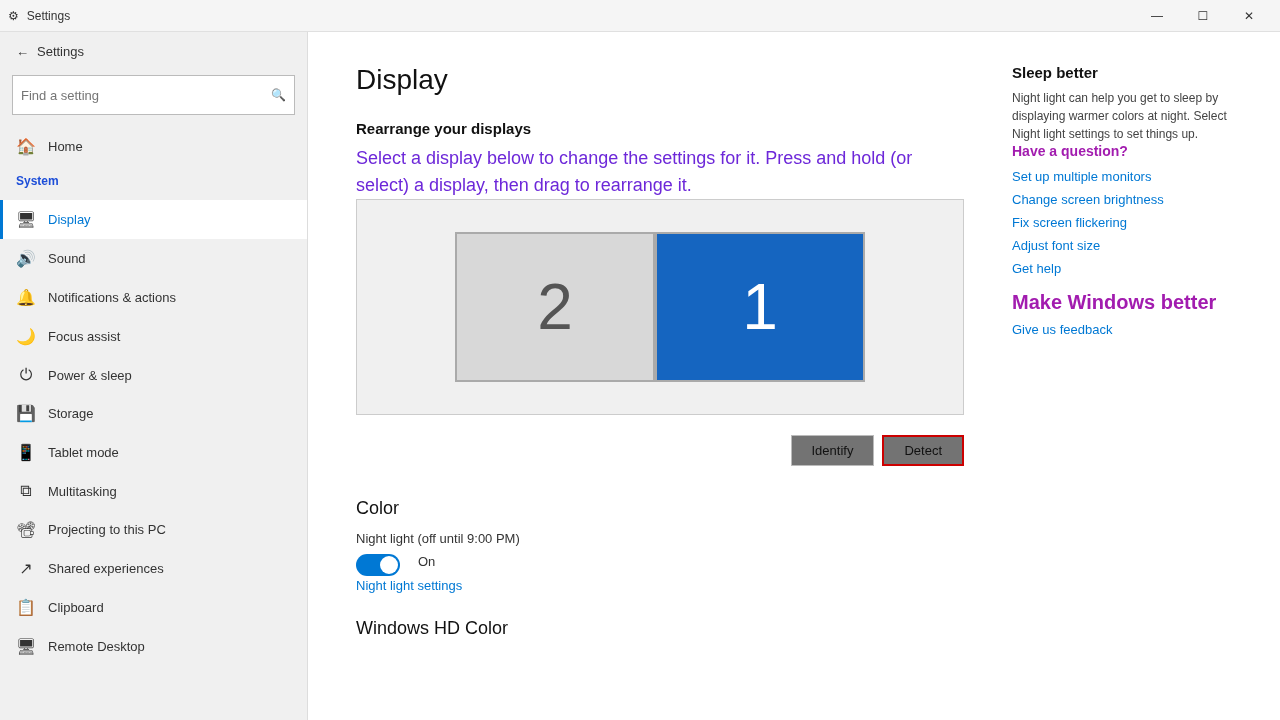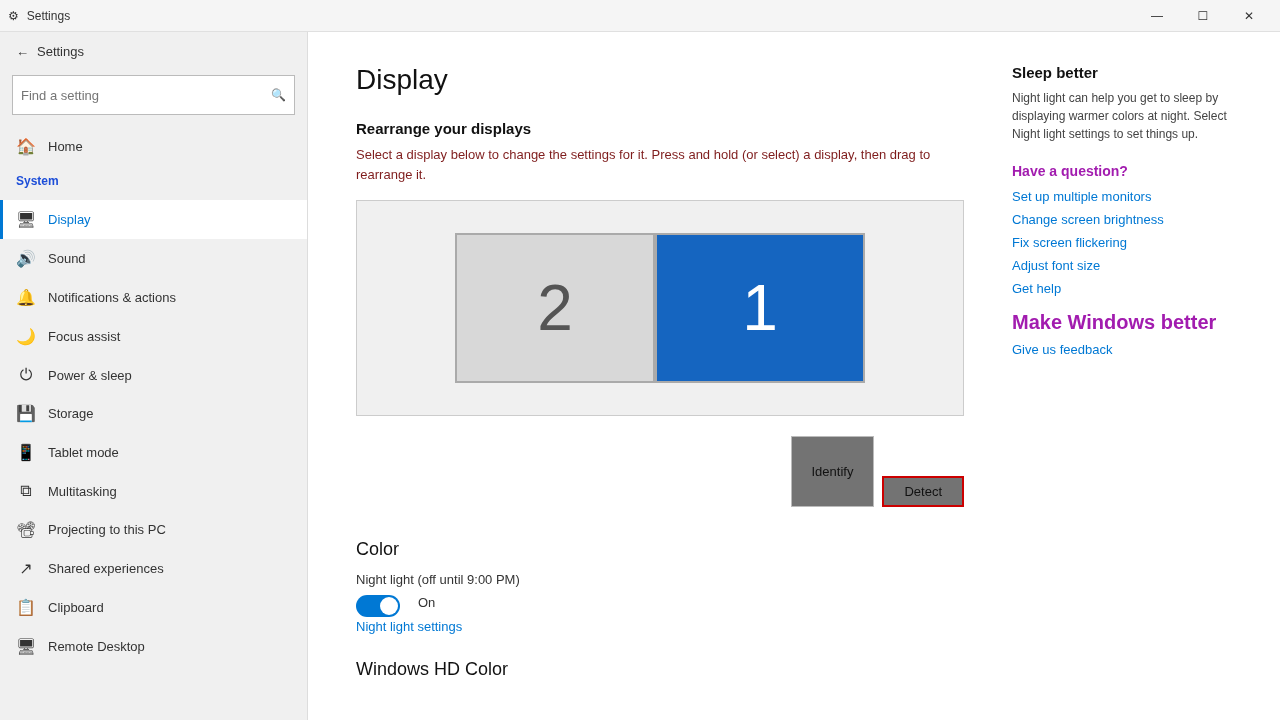--- a/index.html
+++ b/index.html
@@ -50,61 +50,61 @@
     .main-content {
       flex: 1; background: white; overflow-y: auto; padding: 32px 48px 32px 48px;
       display: flex; gap: 48px;
     }
     .content-left { flex: 1; }
     .content-right { width: 220px; min-width: 220px; padding-top: 0; }
 
     .page-title { font-size: 28px; font-weight: 300; color: #111; margin-bottom: 24px; }
 
     .section-title { font-size: 15px; font-weight: 600; color: #111; margin-bottom: 8px; }
-    .section-desc { font-size: 13px; color: #7f1d1d; line-height: 1.5; margin-bottom: 16px; }
+    .section-desc { font-size: 18px; color: #6d28d9; line-height: 1.5; }
 
     
     .display-area {
       background: #f0f0f0; border: 1px solid #ccc;
       padding: 32px; display: flex; align-items: center; justify-content: center;
       gap: 0; margin-bottom: 20px; min-height: 200px;
     }
     .monitor-box {
       display: flex; align-items: center; justify-content: center;
       font-size: 64px; font-weight: 300; border: 2px solid #aaa;
     }
     .monitor-2 { width: 200px; height: 150px; background: #d8d8d8; color: #555; }
     .monitor-1 { width: 210px; height: 150px; background: #1565c0; color: white; }
 
     .btn-row { display: flex; justify-content: flex-end; gap: 8px; margin-bottom: 32px; }
     .btn {
       padding: 6px 20px; font-size: 13px; border: 1px solid #bbb;
       background: #737373; cursor: pointer; color: #111;
     }
-    .btn-detect { border: 2px solid #c00; margin-top: 40px; }
+    .btn-detect { border: 2px solid #c00; }
 
     .color-title { font-size: 18px; font-weight: 400; color: #111; margin-bottom: 12px; }
     .night-light-label { font-size: 13px; color: #333; margin-bottom: 8px; }
     .toggle-row { display: flex; align-items: flex-start; gap: 18px; }
     .toggle {
       width: 44px; height: 22px; background: #0078d4; border-radius: 11px;
       position: relative; cursor: pointer;
     }
     .toggle-knob {
       position: absolute; right: 2px; top: 2px; width: 18px; height: 18px;
       background: white; border-radius: 50%;
     }
     .toggle-text { font-size: 13px; color: #333; }
     .link { color: #0078d4; font-size: 13px; cursor: pointer; text-decoration: none; }
 
     .windows-hd { font-size: 18px; font-weight: 400; color: #111; margin-top: 24px; }
 
     
     .right-section-title { font-size: 15px; font-weight: 600; color: #111; margin-bottom: 8px; margin-top: 0; }
-    .right-desc { font-size: 12px; color: #444; line-height: 1.5; margin-bottom: 20px; }
+    .right-desc { font-size: 12px; color: #444; line-height: 1.5; }
     .right-links-title { font-size: 14px; font-weight: 600; color: #a21caf; margin-bottom: 10px; }
     .right-link { display: block; color: #0078d4; font-size: 13px; cursor: pointer; margin-bottom: 8px; text-decoration: none; }
     .make-better-title { font-size: 20px; font-weight: 600; color: #a21caf; margin-top: 15px; margin-bottom: 8px; }
   </style>
 </head>
 <body>
 
 <div class="title-bar">
   <div class="title-bar-left">
     <span>⚙</span>

